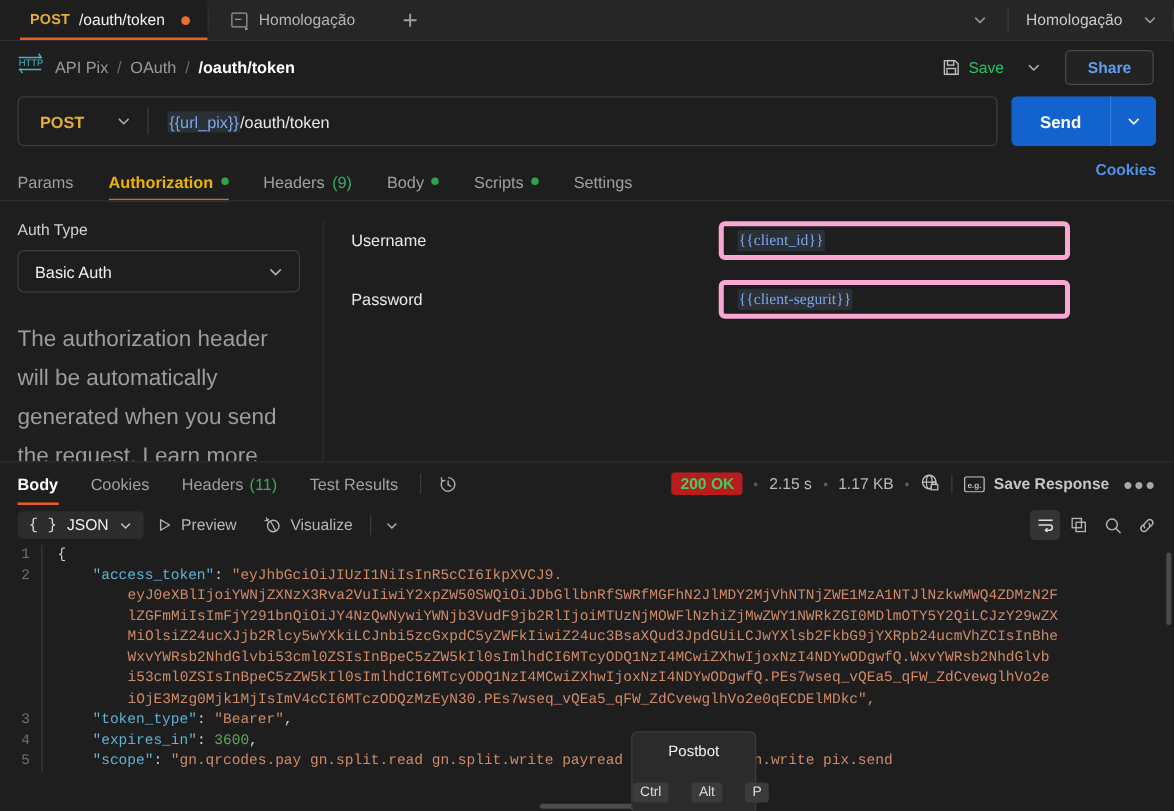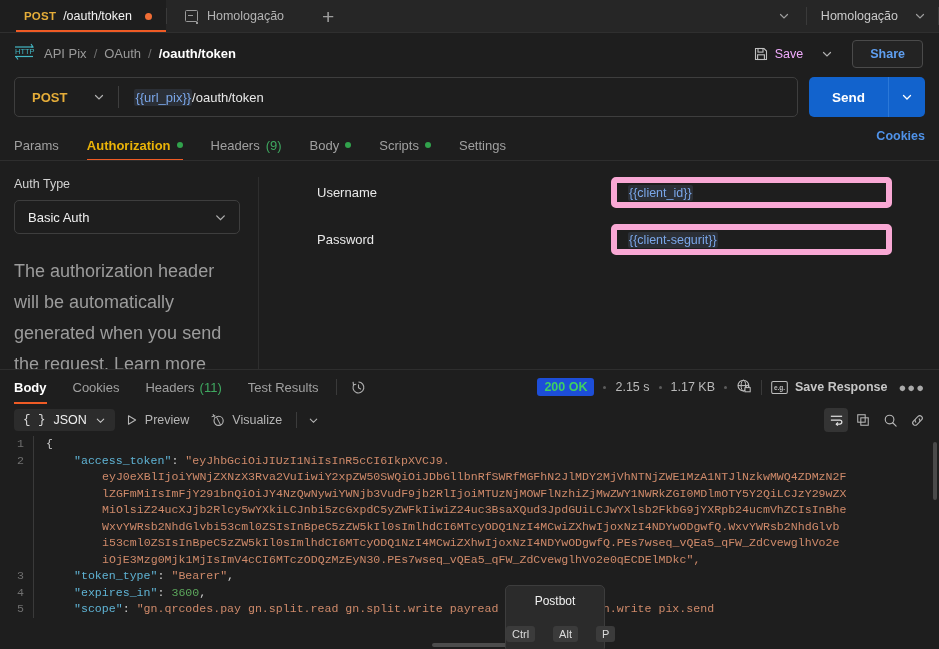--- a/index.html
+++ b/index.html
@@ -61,21 +61,21 @@
   .crumbrow {
     height: 41px; display:flex; align-items:center; padding: 0 16px 0 14px; gap:8px;
     background:#1e1e1e; flex: 0 0 auto;
   }
   .http-icon { flex:0 0 auto; }
   .crumbs { display:flex; align-items:flex-end; gap:7px; font-size:13px; }
   .crumb { color:#9a9a9a; }
   .crumb-sep { color:#6d6d6d; }
   .crumb-current { color:#ffffff; font-weight:bold; }
   .crumbrow-right { margin-left:auto; display:flex; align-items:center; gap:0px; }
-  .save-btn { display:flex; align-items:flex-start; gap:7px; padding:5px 9px; color:#f0abfc; font-size:12.5px; border-radius:4px; }
+  .save-btn { display:flex; align-items:flex-start; gap:7px; padding:5px 9px; color:#22c55e; font-size:12.5px; border-radius:4px; }
   .save-caret { padding:6px 9px; color:#b0b0b0; display:flex; align-items:center;}
   .share-btn {
     margin-left: 10px; padding:6px 17px; border:1px solid #4a4a4a; border-radius:4px;
     color:#5f9ff0; font-size:12.5px; font-weight:bold; background:#232323;
   }
 
   
   .urlrow { display:flex; align-items:center; padding: 3px 14px 12px 14px; gap:11px; flex:0 0 auto; }
   .urlbox {
     flex:1 1 auto; height:40px; border:1px solid #3e3e3e; border-radius:5px; background:#1e1e1e;
@@ -108,36 +108,36 @@
   .auth-label { font-size:12.5px; color:#d2d2d2; margin-bottom:9px; }
   .auth-select {
     height:34px; border:1px solid #3e3e3e; border-radius:5px; display:flex; align-items:center;
     justify-content:space-between; padding: 0 12px 0 13px; font-size:13px; color:#f0f0f0;
   }
   .auth-help { margin-top:22px; font-size:18px; color:#9c9c9c; line-height:1.72; }
   .auth-help a { color:#c8c8c8; text-decoration:underline; }
   .auth-vdiv { width:1px; background:#2e2e2e; }
   .auth-right { flex:1 1 auto; padding-left:22px; }
   .field-row { display:flex; align-items:center; margin-bottom:16px; }
-  .field-name { width:294px; font-size:13px; color:#e9e9e9; flex:0 0 auto;margin-left:36px; }
+  .field-name { width:294px; font-size:13px; color:#e9e9e9; flex:0 0 auto; }
   .field-input {
-    flex:1 1 auto; max-width:281px; height:31px; border:6px solid #f9a8d4; border-radius:5px;
-    display:flex; align-items:center; padding: 0 11px; font-size:12.5px;
+    flex:1 1 auto; max-width:281px; height:31px; border:4px solid #f9a8d4; border-radius:5px;
+    display:flex; align-items:center; padding: 0 11px; font-size:12.5px;font-family:Liberation Serif, serif;
   }
 
   
   .resp { flex:0 0 auto; border-top:1px solid #2e2e2e; background:#1e1e1e; }
   .resp-head { height:34px; display:flex; align-items:center; padding: 0 14px; gap:0; position:relative; }
   .rtab { position:relative; display:flex; align-items:center; gap:5px; height:34px; padding: 0 13px; font-size:13px; color:#a0a0a0; }
   .rtab:first-child { padding-left:0; }
   .rtab.active { color:#ffffff; font-weight:bold; }
   .rtab.active::after { content:""; position:absolute; left:0; right:13px; bottom:0; height:2px; background:#ef5b25; }
   .clock-btn { padding: 0 10px; display:flex; align-items:center; }
   .resp-meta { margin-left:auto; display:flex; align-items:center; gap:9px; font-size:12.5px; color:#b9b9b9; }
-  .status-badge { background:#1d4ed8; color:#3ecf63; font-weight:bold; font-size:12.5px; padding:2px 7px; border-radius:3px; }
+  .status-badge { background:#b91c1c; color:#3ecf63; font-weight:bold; font-size:12.5px; padding:2px 7px; border-radius:3px; }
   .meta-dot { width:3px; height:3px; border-radius:50%; background:#5c5c5c; }
   .save-resp { display:flex; align-items:center; gap:7px; color:#c6c6c6; font-size:12.5px;font-weight:bold; }
   .ellipsis-btn { color:#a9a9a9; letter-spacing:1px; font-size:13px; padding-left:2px;}
 
   .resp-tools { height:32px; display:flex; align-items:center; padding: 0 10px 0 14px; gap:0; }
   .json-pill { display:flex; align-items:center; gap:8px; background:#2c2c2c; border-radius:4px; padding:4px 9px; font-size:12.5px; color:#f0f0f0; }
   .brace { color:#d8d8d8; font-family:"Liberation Mono", monospace; }
   .tool-btn { display:flex; align-items:center; gap:7px; padding: 4px 11px; font-size:12.5px; color:#b6b6b6; }
   .tool-sep { width:1px; height:16px; background:#3c3c3c; margin: 0 3px; }
   .resp-tools-right { margin-left:auto; display:flex; align-items:center; gap:3px; }

